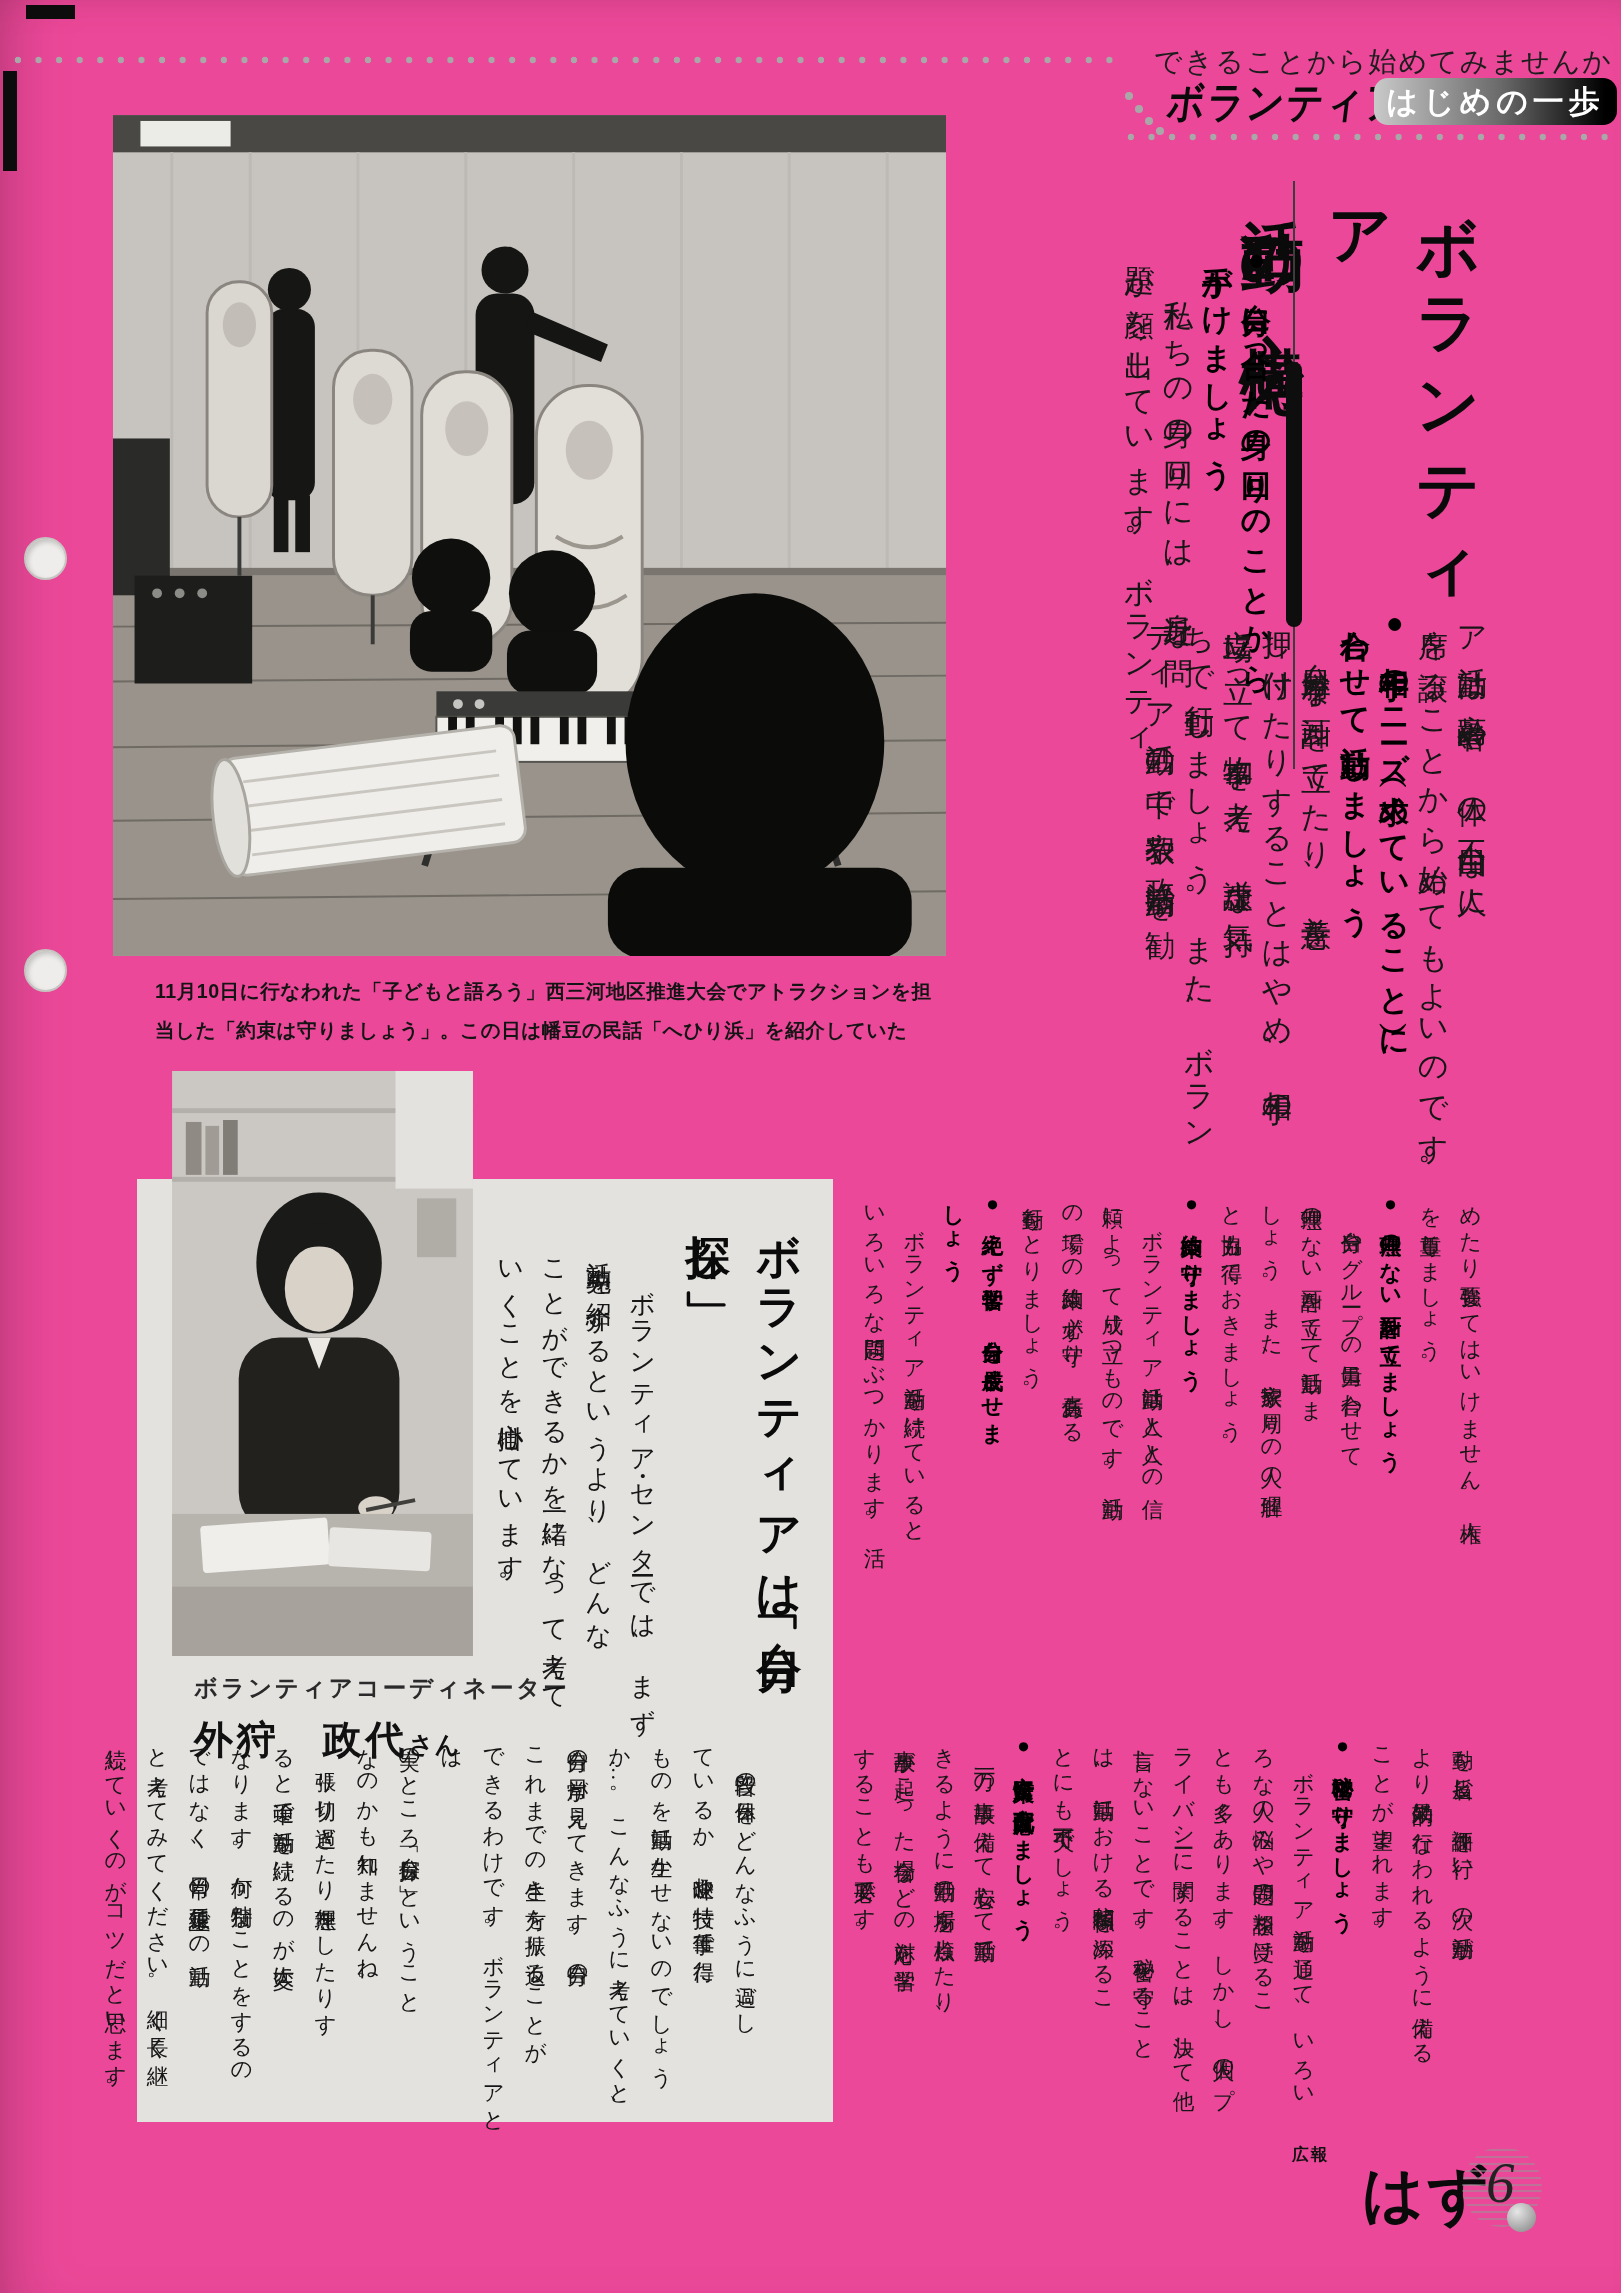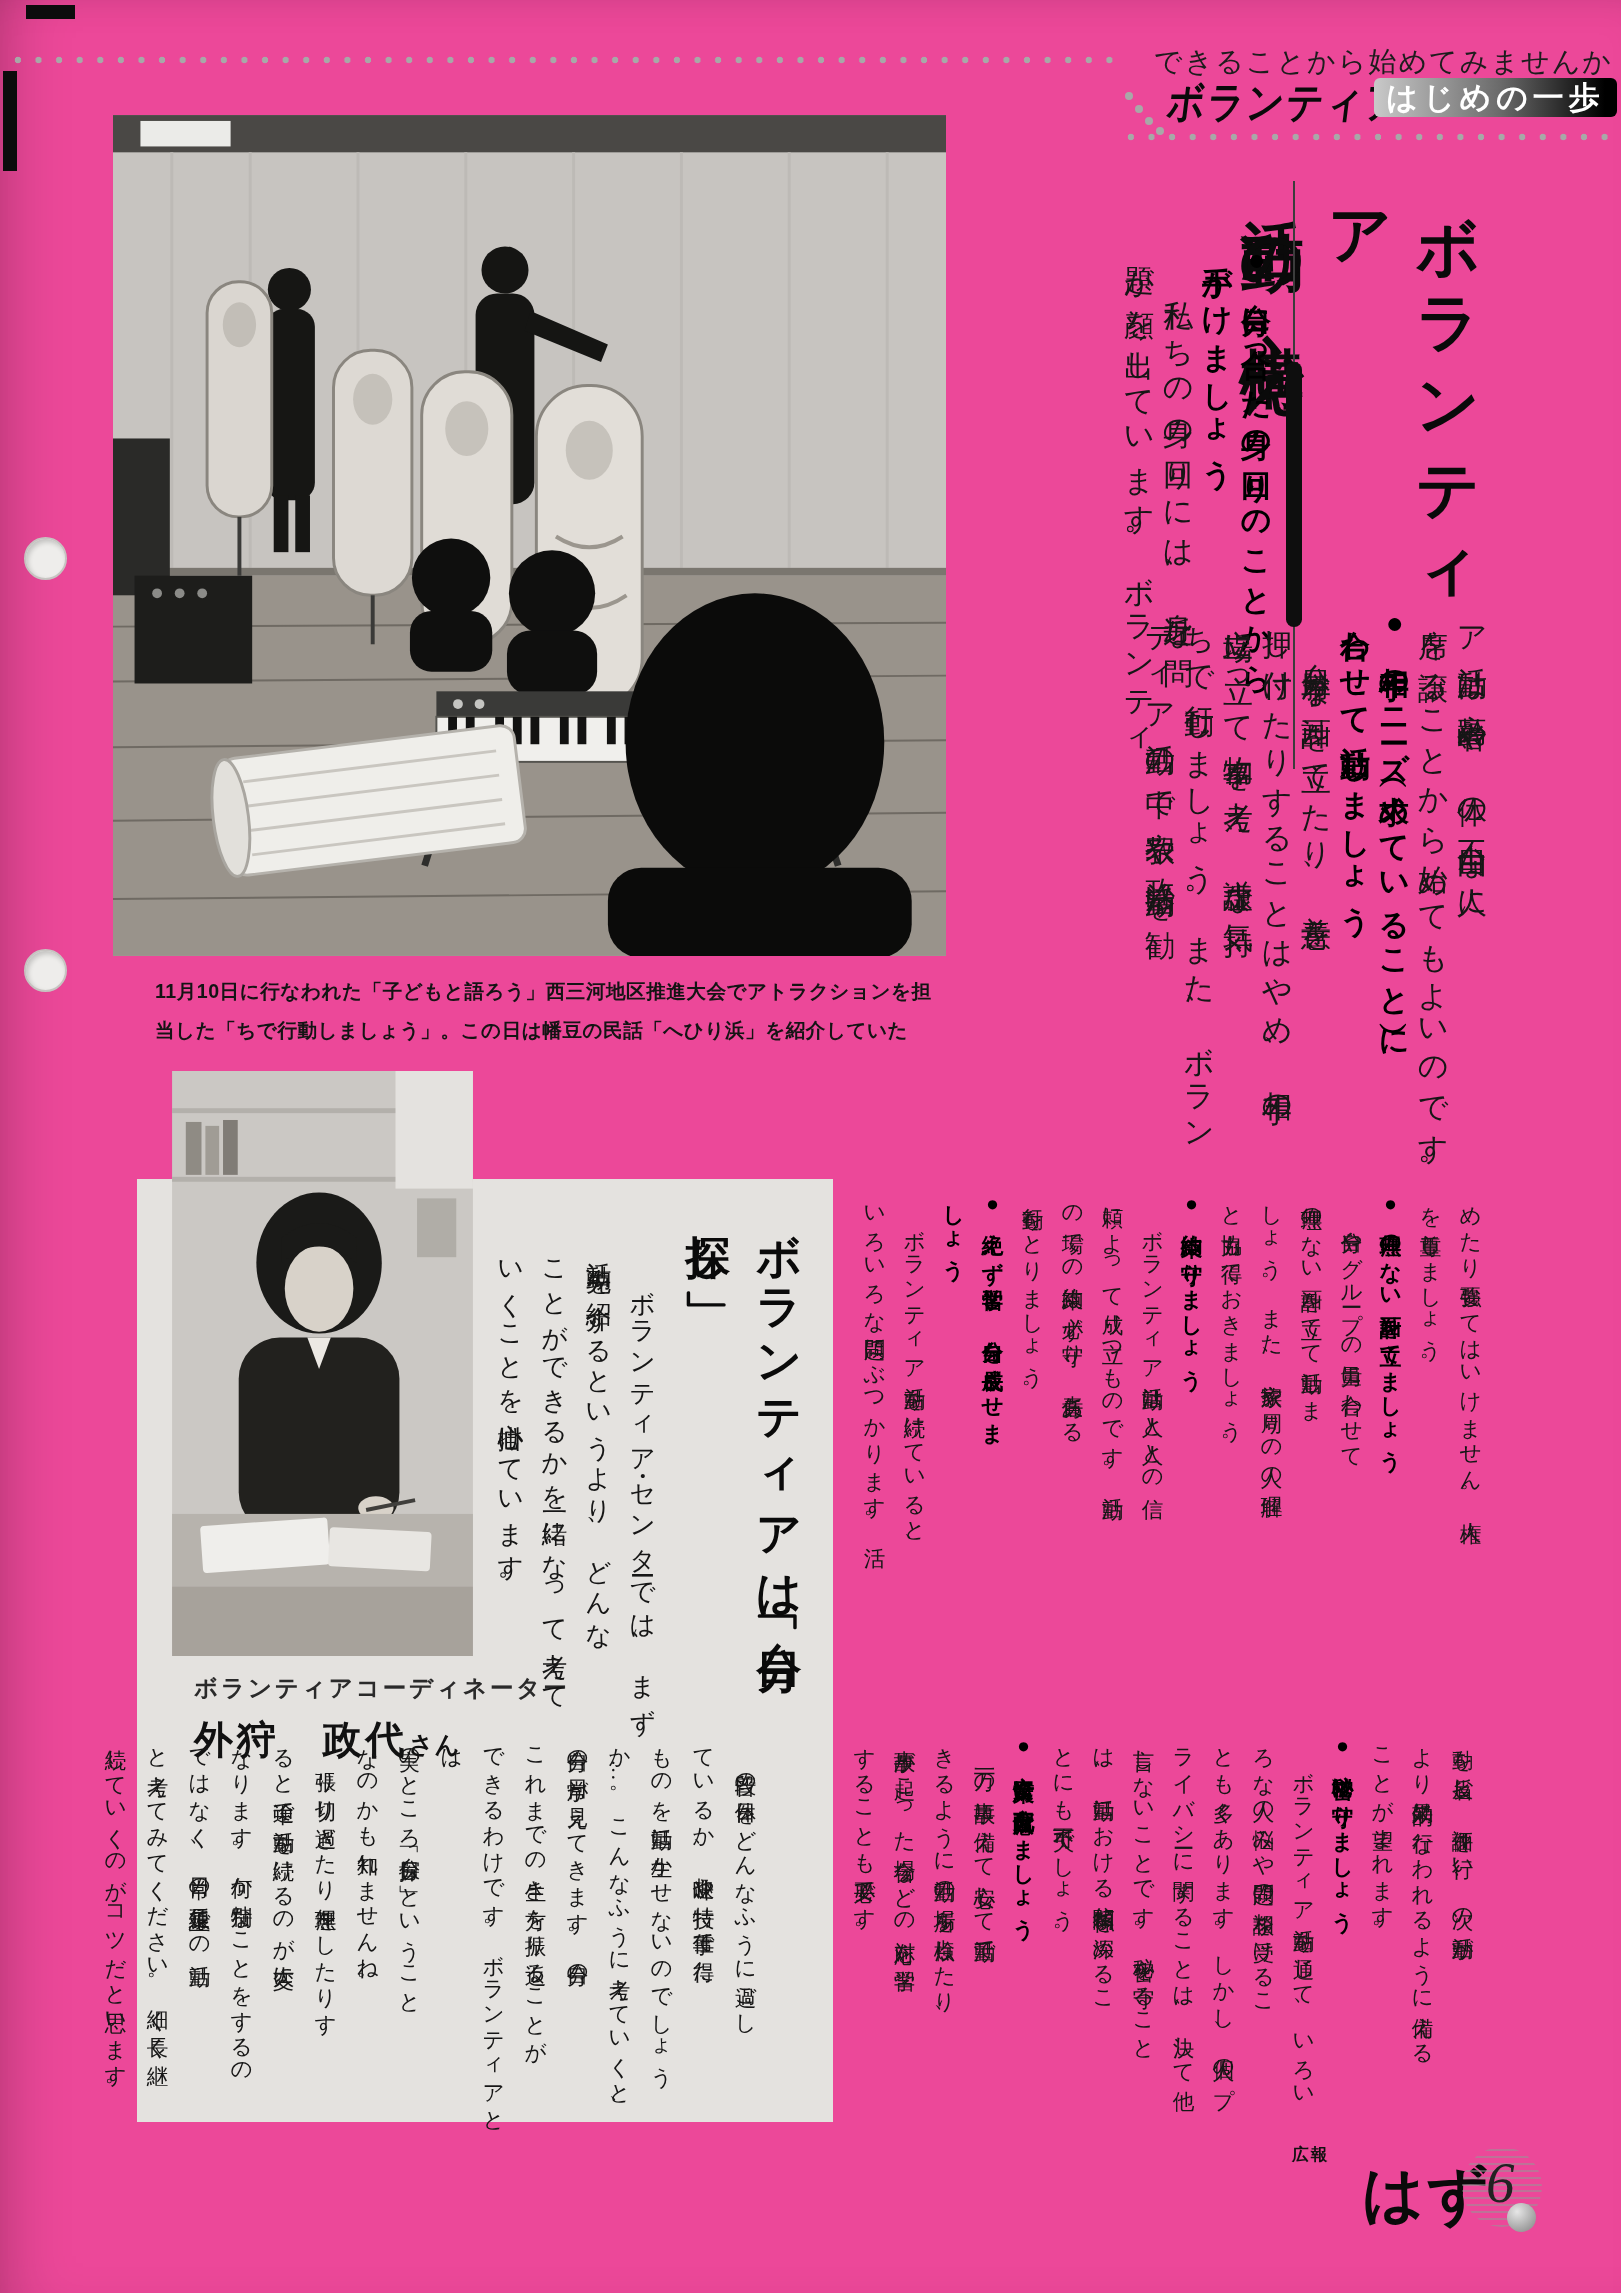--- a/index.html
+++ b/index.html
@@ -11,21 +11,21 @@
   .mark{background:#0c0c0c;}
   .hole{width:39px;height:39px;border-radius:50%;background:#eeedeb;border:2.9px solid #c6c4c1;
         box-shadow:inset 2px 2.9px 4.9px rgba(0,0,0,.18);}
   
   .dotline{height:7.8px;background-image:radial-gradient(circle 3.3px at 3.9px 3.9px,#a8a8a8 3px,transparent 3.5px);
            background-size:20.6px 7.8px;background-repeat:repeat-x;}
   .dot{width:7.8px;height:7.8px;border-radius:50%;background:#a8a8a8;}
   
   .catch{font-size:28px;letter-spacing:2px;color:#1d1d1d;font-weight:500;width:490px;text-align:right;}
   .series{font-size:43px;font-weight:900;color:#0a0a0a;transform:skewX(-7deg) scaleX(.86);transform-origin:left bottom;letter-spacing:2px;white-space:nowrap;}
-  .series-bar{width:243px;height:39px;border-radius:6px;background:linear-gradient(90deg,#c9c9c9,#6a6a6a 52%,#000 95%);
+  .series-bar{width:243px;height:47px;border-radius:14px;background:linear-gradient(90deg,#c9c9c9,#6a6a6a 52%,#000 95%);
               display:flex;align-items:center;justify-content:center;}
   .series-bar span{color:#fff;font-size:31px;font-weight:700;letter-spacing:4.9px;white-space:nowrap;}
   
   .caption{font-size:19.6px;line-height:39px;font-weight:600;color:#141414;letter-spacing:0.5px;}
   .coord{font-size:23.5px;font-weight:600;color:#2a2a2a;letter-spacing:2.9px;}
   .pname{font-size:39px;font-weight:800;color:#111;letter-spacing:3.9px;}
   .pname small{font-size:24.5px;font-weight:600;letter-spacing:1px;margin-top:42px;}
   
   .v{position:absolute;writing-mode:vertical-rl;text-orientation:mixed;white-space:pre-line;color:#161616;overflow:visible;}
   .v .hd{font-family:"Liberation Sans",sans-serif;font-weight:700;color:#000;}
@@ -165,21 +165,21 @@
           <line x1="135" y1="740" x2="395" y2="740"></line>
         </g>
       <ellipse cx="118" cy="700" rx="18" ry="60" fill="#e2e0db" stroke="#a9a6a0" stroke-width="3"></ellipse>
     </g>
     <g fill="#0b0b0a">
       <ellipse cx="655" cy="640" rx="132" ry="152"></ellipse>
       <rect x="505" y="768" width="310" height="92" rx="34"></rect>
     </g>
   </svg>
 
-  <div class="abs caption" style="left:155px;top:972px;width:796px;">11月10日に行なわれた「子どもと語ろう」西三河地区推進大会でアトラクションを担当した「ちで行動しましょう」。この日は幡豆の民話「へひり浜」を紹介していた</div>
+  <div class="abs caption" style="left:155px;top:972px;width:796px;">11月10日に行なわれた「子どもと語ろう」西三河地区推進大会でアトラクションを担当した「約束は守りましょう」。この日は幡豆の民話「へひり浜」を紹介していた</div>
 
   <div class="v pagetitle" style="left:1313px;top:169px;width:180px;height:461px;">ボランティア
 活動の心構え</div>
   <div class="abs title-rule" style="left:1286px;top:181px;height:588px;">
       <i></i>
       <b></b>
     </div>
 
   <div class="v t1" style="left:1117px;top:243px;width:159px;height:578px;"><span class="hd">●自分に合った身の回りのことから
 手がけましょう

